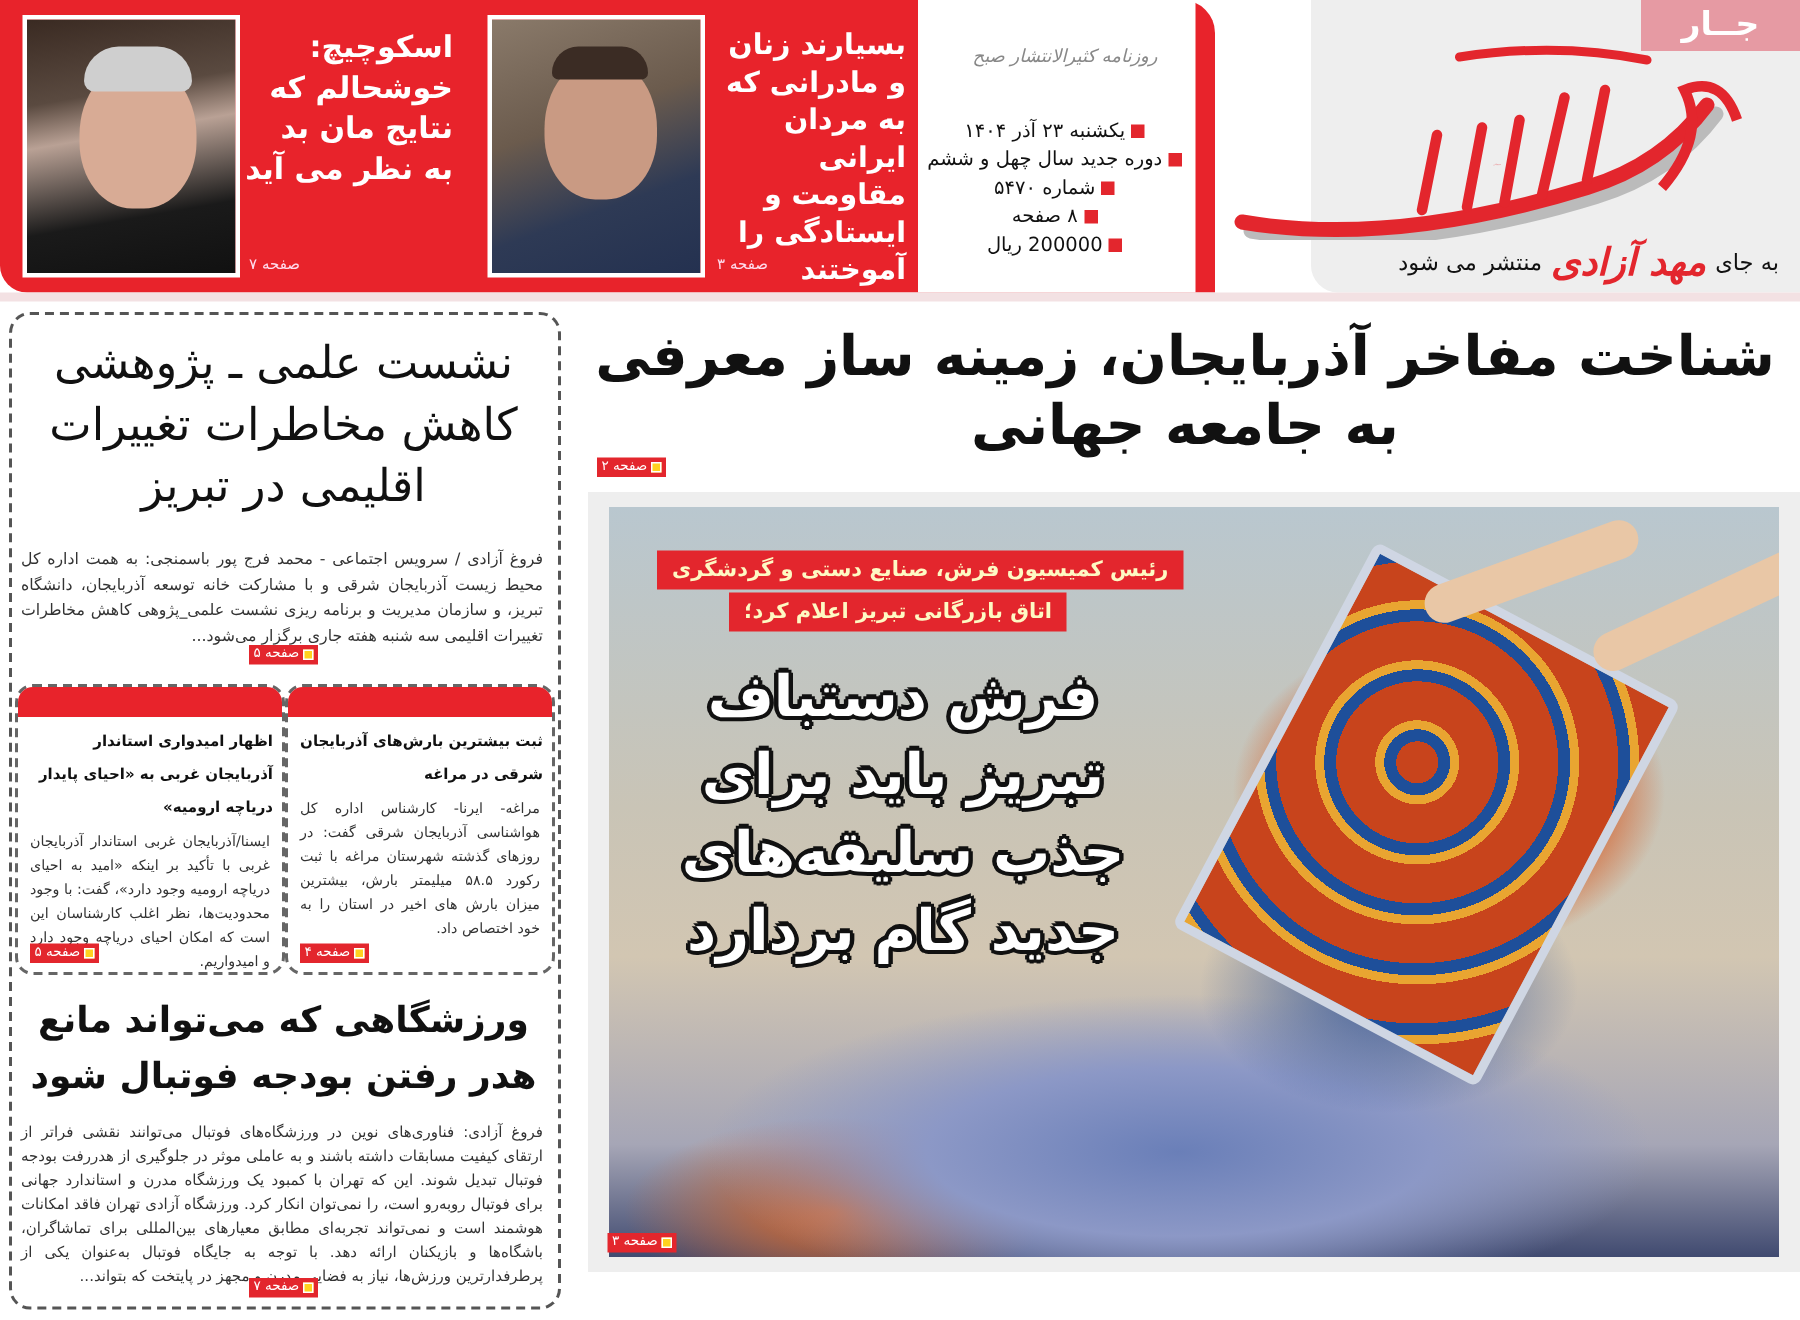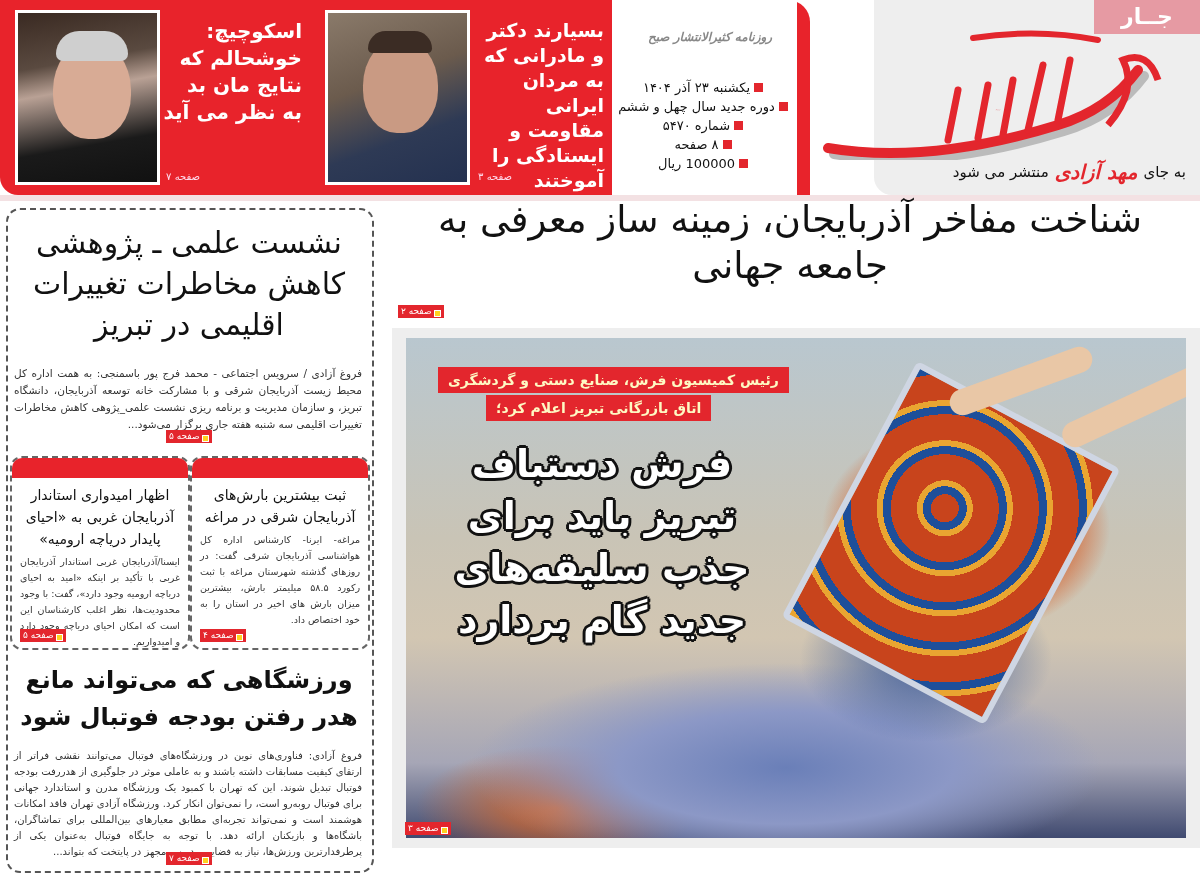--- a/index.html
+++ b/index.html
@@ -6,25 +6,25 @@
   html,body{width:1200px;height:880px;overflow:hidden;background:#ffffff;}
   body{font-family:"DejaVu Sans","Liberation Sans",sans-serif;direction:rtl;position:relative;color:#111}
 
   
   .topband{position:absolute;left:0;top:0;width:1200px;height:195px;}
   .masthead{position:absolute;right:0;top:0;width:326px;height:195px;background:#eeeeee;border-bottom-left-radius:18px;}
   .jar-badge{position:absolute;right:0;top:0;width:106px;height:34px;background:#e69aa3;color:#fff;font-weight:bold;font-size:22px;text-align:center;line-height:34px;letter-spacing:2px;}
   .logo{position:absolute;right:22px;top:30px;width:370px;height:130px;}
   .logo svg{width:100%;height:100%}
   .tagline{position:absolute;right:14px;top:160px;font-size:15px;color:#111;display:flex;align-items:center;gap:6px;}
-  .tagline .mahd{color:#e3262d;font-style:italic;font-weight:bold;font-size:20px;font-family:"DejaVu Serif",serif;}
+  .tagline .mahd{color:#e3262d;font-style:italic;font-weight:bold;font-size:25px;font-family:"DejaVu Serif",serif;}
 
   .redband{position:absolute;left:0;top:0;width:810px;height:195px;background:#e8232b;border-top-right-radius:22px;border-bottom-left-radius:18px;}
   .infobox{position:absolute;left:612px;top:0;width:185px;height:195px;background:#ffffff;}
-  .daily-label{position:absolute;left:630px;top:30px;width:160px;text-align:center;font-size:12px;color:#888;font-style:italic;font-family:"DejaVu Serif",serif;font-weight:bold;}
+  .daily-label{position:absolute;left:630px;top:30px;width:160px;text-align:center;font-size:12px;color:#888;font-style:italic;font-family:"DejaVu Serif",serif;}
   .info-list{position:absolute;left:618px;top:78px;width:170px;list-style:none;font-size:13px;line-height:19px;text-align:center;}
   .info-list li{display:flex;justify-content:center;align-items:center;gap:4px;direction:rtl}
   .info-list li .sq{display:inline-block;width:9px;height:9px;background:#e3262d;flex:0 0 auto}
 
   .teaser{position:absolute;top:10px;height:180px;}
   .teaser .photo{position:absolute;top:0;width:145px;height:175px;border:3px solid #fff;overflow:hidden;}
   .teaser .headline{position:absolute;top:8px;color:#fff;font-weight:bold;font-size:19px;line-height:25px;text-align:right;}
   .teaser .page{position:absolute;bottom:8px;color:#fde;font-size:10px;}
   .t1{left:322px;width:290px;}
   .t1 .photo{left:3px;background:linear-gradient(160deg,#8a7a6a 0%,#6b5b4d 40%,#2e3a55 70%,#243150 100%);}
@@ -32,22 +32,22 @@
   .t1 .page{right:100px;}
   .t2{left:12px;width:300px;}
   .t2 .photo{left:3px;background:linear-gradient(170deg,#3a2a22 0%,#5a4a40 30%,#b9a195 45%,#1a1a1a 75%,#111 100%);}
   .t2 .headline{right:10px;width:140px;font-size:20px;line-height:27px;margin-left:31px;}
   .t2 .page{right:112px;}
   .face{position:absolute;border-radius:50% 50% 45% 45%;}
 
   
   .lead{position:absolute;right:10px;top:195px;width:800px;height:125px;text-align:center;}
   .lead .kicker{margin-top:3px;font-size:17px;font-weight:bold;color:#111;}
-  .lead .title{margin-top:2px;font-size:37px;font-weight:400;letter-spacing:-1px;line-height:46px;color:#111;font-family:"DejaVu Sans",sans-serif;text-align:center;}
-  .pgtag{display:inline-flex;align-items:flex-end;gap:2px;background:#e3262d;color:#fff;font-size:9px;padding:1px 3px;line-height:11px;}
+  .lead .title{margin-top:20px;font-size:37px;font-weight:700;letter-spacing:-1px;line-height:46px;color:#111;font-family:"DejaVu Sans",sans-serif;text-align:center;}
+  .pgtag{display:inline-flex;align-items:center;gap:2px;background:#e3262d;color:#fff;font-size:9px;padding:1px 3px;line-height:11px;}
   .pgtag .b{display:inline-block;width:7px;height:7px;background:#ffd21f;border:1px solid #fff}
   .lead .pgtag{position:absolute;left:8px;top:110px}
 
   
   .photo-frame{position:absolute;left:392px;top:328px;width:808px;height:520px;background:#eeeeee;}
   .main-photo{position:absolute;left:406px;top:338px;width:780px;height:500px;overflow:hidden;
     background:
       radial-gradient(ellipse 200px 150px at 560px 190px,#c94a1f 0%,#d65a23 45%,rgba(214,90,35,0) 72%),
       radial-gradient(ellipse 180px 120px at 520px 320px,#3b5b9a 0%,rgba(59,91,154,0) 70%),
       radial-gradient(ellipse 420px 140px at 380px 430px,#6a7fb8 0%,#8c98c6 40%,rgba(140,152,198,0) 75%),
@@ -64,21 +64,21 @@
   .main-pg{position:absolute;left:405px;top:822px}
 
   
   .lc-box{position:absolute;left:6px;top:208px;width:368px;height:665px;border:2px dashed #555;border-radius:14px;}
   .lc-head{position:absolute;left:14px;top:222px;width:350px;text-align:center;font-weight:400;font-size:30px;line-height:41px;color:#111}
   .lc-body{position:absolute;left:14px;top:365px;width:348px;font-size:10.5px;line-height:17px;text-align:justify;color:#333}
   .lc-pg1{position:absolute;left:166px;top:430px}
 
   .card{position:absolute;top:456px;width:180px;height:194px;border:2px dashed #666;border-radius:12px;overflow:hidden;background:#fff}
   .card .bar{height:20px;background:#e8232b;}
-  .card .ctitle{text-align:center;font-weight:400;font-size:14px;line-height:22px;color:#111;margin-top:6px;padding:0 6px}
+  .card .ctitle{font-weight:700;font-size:10px;line-height:22px;color:#111;margin-top:6px;padding:0 6px}
   .card .cbody{font-size:9.5px;line-height:16px;color:#333;text-align:justify;padding:0 8px;margin-top:4px}
   .card .pgtag{position:absolute;left:8px;bottom:6px}
   .card-r{left:190px}
   .card-l{left:10px}
 
   .sport-head{position:absolute;left:14px;top:662px;width:350px;text-align:center;font-weight:900;font-size:24px;line-height:37px;color:#111}
   .sport-body{position:absolute;left:14px;top:748px;width:348px;font-size:10px;line-height:16px;text-align:justify;color:#333}
   .sport-pg{position:absolute;left:166px;top:852px}
 
   .divider-top{position:absolute;left:0;top:195px;width:1200px;height:6px;background:#f3e1e3}
@@ -87,21 +87,21 @@
 <body>
 
 <div class="topband">
   <div class="redband"></div>
 
   <div class="teaser t1">
     <div class="photo">
       <div class="face" style="left:35px;top:25px;width:75px;height:95px;background:#c99a83;"></div>
       <div class="face" style="left:40px;top:18px;width:64px;height:22px;background:#3b2c24;border-radius:40px 40px 10px 10px"></div>
     </div>
-    <div class="headline">بسیارند دکتر و مادرانی که به مردان ایرانی مقاومت و ایستادگی را آموختند</div>
+    <div class="headline">بسیارند زنان و مادرانی که به مردان ایرانی مقاومت و ایستادگی را آموختند</div>
     <div class="page">صفحه ۳</div>
   </div>
 
   <div class="teaser t2">
     <div class="photo">
       <div class="face" style="left:35px;top:28px;width:78px;height:98px;background:#d8ab95;"></div>
       <div class="face" style="left:38px;top:18px;width:72px;height:30px;background:#cfcfcf;border-radius:40px 40px 12px 12px"></div>
     </div>
     <div class="headline">اسکوچیچ: خوشحالم که نتایج مان بد به نظر می آید</div>
     <div class="page">صفحه ۷</div>
@@ -121,21 +121,21 @@
     <li>
         <span class="sq"></span>
         <span>شماره ۵۴۷۰</span>
       </li>
     <li>
         <span class="sq"></span>
         <span>۸ صفحه</span>
       </li>
     <li>
         <span class="sq"></span>
-        <span>100000 ریال</span>
+        <span>200000 ریال</span>
       </li>
   </ul>
 
   <div class="masthead">
     <div class="jar-badge">جــار</div>
     <div class="logo">
       <svg viewBox="0 0 370 130">
         <path d="M20 118 Q120 135 250 95 Q300 80 330 40" stroke="#bbb" stroke-width="10" fill="none" stroke-linecap="round" transform="translate(6,6)"></path>
         <path d="M20 118 Q120 135 250 95 Q300 80 330 40" stroke="#e3262d" stroke-width="10" fill="none" stroke-linecap="round"></path>
         <path d="M300 95 Q330 60 315 30 Q340 20 350 50" stroke="#e3262d" stroke-width="7" fill="none"></path>

